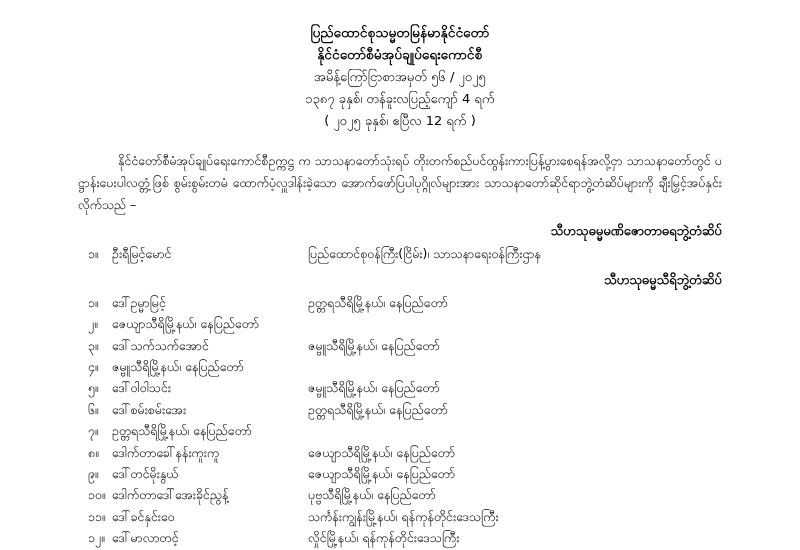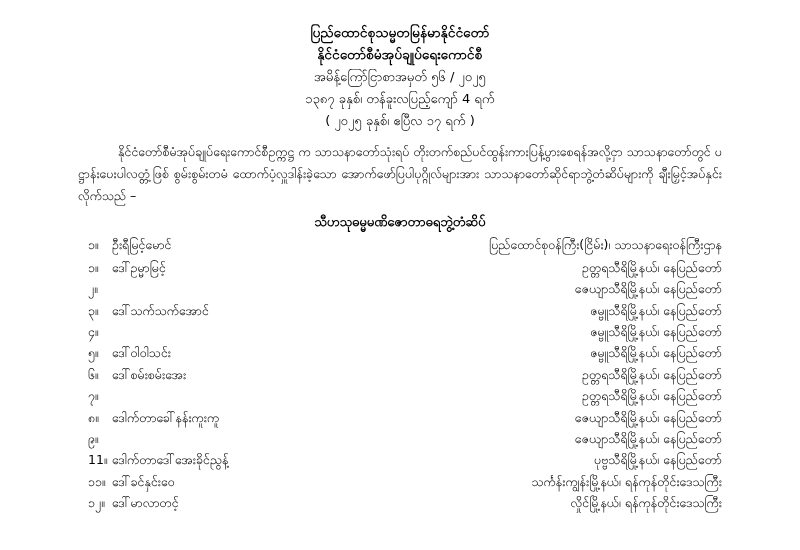--- a/index.html
+++ b/index.html
@@ -31,30 +31,30 @@
     letter-spacing: 0.2px;
   }
   .subtitle-line {
     font-size: 13px;
     line-height: 1.72;
   }
   .para {
     font-size: 12.5px;
     line-height: 1.78;
     text-align: justify;
-    margin-top: 8px;
+    margin-top: 17px;
   }
   .para .indent {
     display: inline-block;
     width: 40px;
   }
   .section-heading {
     font-size: 13px;
     font-weight: bold;
-    text-align: center;
+    text-align: right;
     margin-top: 5px;
     margin-bottom: 2px;
   }
   .list {
     margin: 0;
     padding: 0;
   }
   .row {
     display: flex;
     align-items: baseline;
@@ -68,21 +68,20 @@
     text-align: left;
     padding-left: 10px;
     box-sizing: border-box;
   }
   .row .name {
     width: 196px;
     flex: 0 0 196px;
   }
   .row .detail {
     flex: 1 1 auto;
-    text-align: right;
   }
   .chair-row .num {
     width: 34px;
     flex: 0 0 34px;
   }
   .chair-row .name {
     width: 196px;
     flex: 0 0 196px;
     font-family: Liberation Mono, monospace;
   }
@@ -90,35 +89,36 @@
 </head>
 <body>
 
 <div class="page">
 
   <div class="center">
     <div class="title-line">ပြည်ထောင်စုသမ္မတမြန်မာနိုင်ငံတော်</div>
     <div class="title-line">နိုင်ငံတော်စီမံအုပ်ချုပ်ရေးကောင်စီ</div>
     <div class="subtitle-line">အမိန့်ကြော်ငြာစာအမှတ် ၅၆ / ၂၀၂၅</div>
     <div class="subtitle-line">၁၃၈၇ ခုနှစ်၊ တန်ခူးလပြည့်ကျော် 4 ရက်</div>
-    <div class="subtitle-line">( ၂၀၂၅ ခုနှစ်၊ ဧပြီလ ၁၇ ရက် )</div>
+    <div class="subtitle-line">( ၂၀၂၅ ခုနှစ်၊ ဧပြီလ 12 ရက် )</div>
   </div>
 
   <div class="para"><span class="indent"></span><span>နိုင်ငံတော်စီမံအုပ်ချုပ်ရေးကောင်စီဥက္ကဋ္ဌ က သာသနာတော်သုံးရပ် တိုးတက်စည်ပင်ထွန်းကားပြန့်ပွားစေရန်အလို့ငှာ သာသနာတော်တွင် ပဋ္ဌာန်းပေးပါလတ္တံ့ဖြစ် စွမ်းစွမ်းတမံ ထောက်ပံ့လှူဒါန်းခဲ့သော အောက်ဖော်ပြပါပုဂ္ဂိုလ်များအား သာသနာတော်ဆိုင်ရာဘွဲ့တံဆိပ်များကို ချီးမြှင့်အပ်နှင်းလိုက်သည် –</span></div>
 
   <div class="section-heading">သီဟသုဓမ္မမဏိဇောတာဓရဘွဲ့တံဆိပ်</div>
 
   <div class="list">
     <div class="row chair-row">
       <span class="num">၁။</span>
       <span class="name">ဦးရီမြင့်မောင်</span>
       <span class="detail">ပြည်ထောင်စုဝန်ကြီး(ငြိမ်း)၊ သာသနာရေးဝန်ကြီးဌာန</span>
     </div>
   </div>
 
+  <div class="section-heading">သီဟသုဓမ္မသီရိဘွဲ့တံဆိပ်</div>
 
   <div class="list">
     <div class="row">
       <span class="num">၁။</span>
       <span class="name">ဒေါ်ဥမ္မာမြင့်</span>
       <span class="detail">ဥတ္တရသီရိမြို့နယ်၊ နေပြည်တော်</span>
     </div>
     <div class="row">
       <span class="num">၂။</span>
       <span class="detail">ဇေယျာသီရိမြို့နယ်၊ နေပြည်တော်</span>
@@ -146,24 +146,25 @@
       <span class="num">၇။</span>
       <span class="detail">ဥတ္တရသီရိမြို့နယ်၊ နေပြည်တော်</span>
     </div>
     <div class="row">
       <span class="num">၈။</span>
       <span class="name">ဒေါက်တာခေါ်နန်းကူးကူ</span>
       <span class="detail">ဇေယျာသီရိမြို့နယ်၊ နေပြည်တော်</span>
     </div>
     <div class="row">
       <span class="num">၉။</span>
+      <span class="name">ဒေါ်တင်မိုးနွယ်</span>
       <span class="detail">ဇေယျာသီရိမြို့နယ်၊ နေပြည်တော်</span>
     </div>
     <div class="row">
-      <span class="num">11။</span>
+      <span class="num">၁၀။</span>
       <span class="name">ဒေါက်တာဒေါ်အေးခိုင်ညွန့်</span>
       <span class="detail">ပုဗ္ဗသီရိမြို့နယ်၊ နေပြည်တော်</span>
     </div>
     <div class="row">
       <span class="num">၁၁။</span>
       <span class="name">ဒေါ်ခင်နှင်းဝေ</span>
       <span class="detail">သင်္ကန်းကျွန်းမြို့နယ်၊ ရန်ကုန်တိုင်းဒေသကြီး</span>
     </div>
     <div class="row">
       <span class="num">၁၂။</span>

